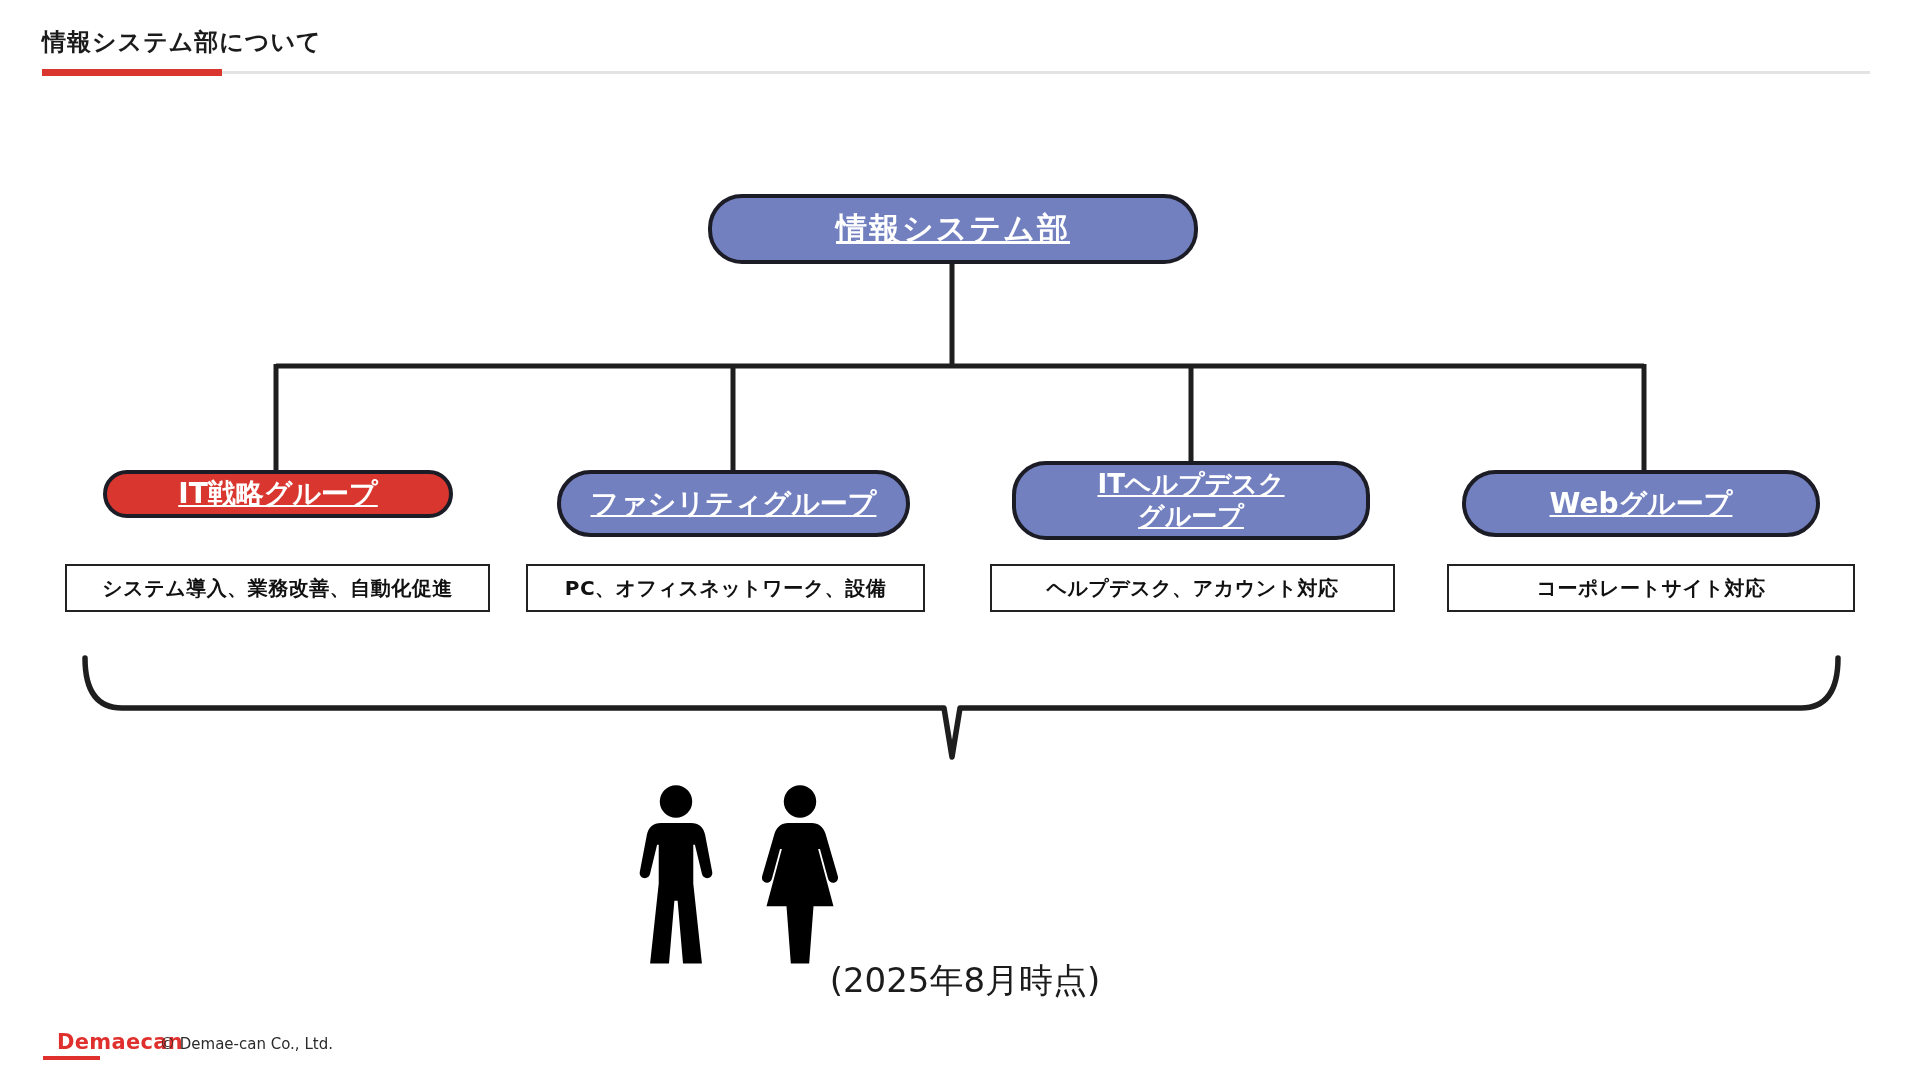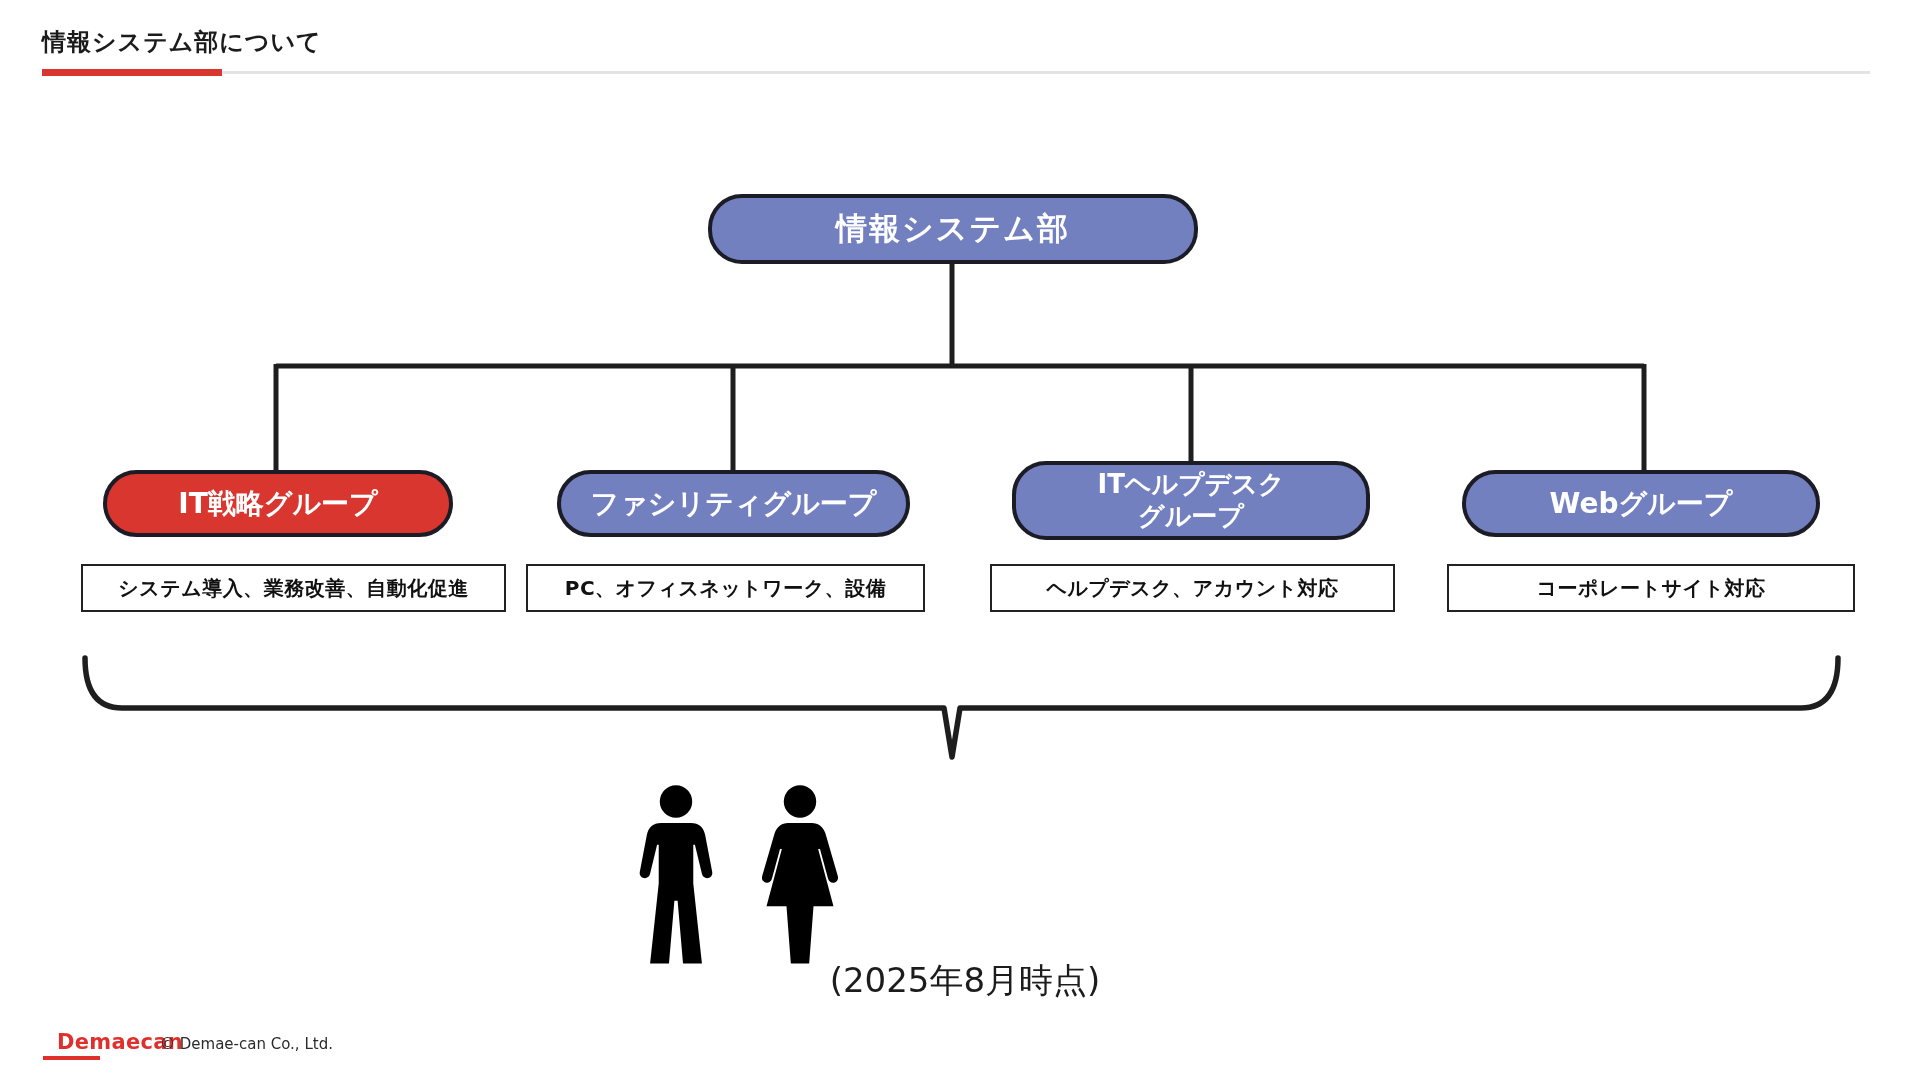--- a/index.html
+++ b/index.html
@@ -10,36 +10,36 @@
   
   .page-title { position:absolute; left:42px; top:26px; font-size:24px; font-weight:700; color:#1b1b1b; letter-spacing:1px; }
   .title-gray-line { position:absolute; left:42px; top:71px; width:1828px; height:3px; background:#e3e3e3; }
   .title-red-bar { position:absolute; left:42px; top:69px; width:180px; height:7px; background:#d8362e; }
   .right-band { position:absolute; right:0; top:0; width:16px; height:1080px; background:#d8362e; }
 
   
   .org-box {
     position:absolute; display:flex; align-items:center; justify-content:center;
     color:#ffffff; font-weight:600; text-align:center;
-    border:4px solid #1c1c26; border-radius:34px; box-sizing:border-box;
+    border:4px solid #1c1c26; border-radius:34px; box-sizing:border-box;text-decoration:underline;
   }
   .purple { background:#7380bf; }
   .red    { background:#d8362e; }
   .root-box { left:708px; top:194px; width:490px; height:70px; font-size:31px; letter-spacing:2px; }
-  .g1 { left:103px;  top:470px; width:350px; height:67px; font-size:28px;text-align:center; }
+  .g1 { left:103px;  top:470px; width:350px; height:48px; font-size:28px;text-align:center; }
   .g2 { left:557px;  top:470px; width:353px; height:67px; font-size:28px; }
   .g3 { left:1012px; top:461px; width:358px; height:79px; font-size:26px; line-height:1.2; white-space:pre-line; }
   .g4 { left:1462px; top:470px; width:358px; height:67px; font-size:28px; }
 
   .desc-box {
     position:absolute; display:flex; align-items:center; justify-content:center;
     background:#ffffff; border:2.5px solid #222; box-sizing:border-box;
     color:#111; font-size:20px; font-weight:700; letter-spacing:.5px;
   }
-  .d1 { left:65px;   top:564px; width:425px; height:48px;margin-left:16px; }
+  .d1 { left:65px;   top:564px; width:425px; height:48px; }
   .d2 { left:526px;  top:564px; width:399px; height:48px; }
   .d3 { left:990px;  top:564px; width:405px; height:48px; }
   .d4 { left:1447px; top:564px; width:408px; height:48px; }
 
   .lines-layer { position:absolute; left:0; top:0; width:1920px; height:1080px; pointer-events:none; }
 
   
   .people { position:absolute; left:622px; top:784px; display:flex; gap:16px; }
   .people svg { display:block; fill:#000; }
   .headcount { position:absolute; left:908px; top:798px; font-size:150px; line-height:1; color:#222; letter-spacing:4px; }

